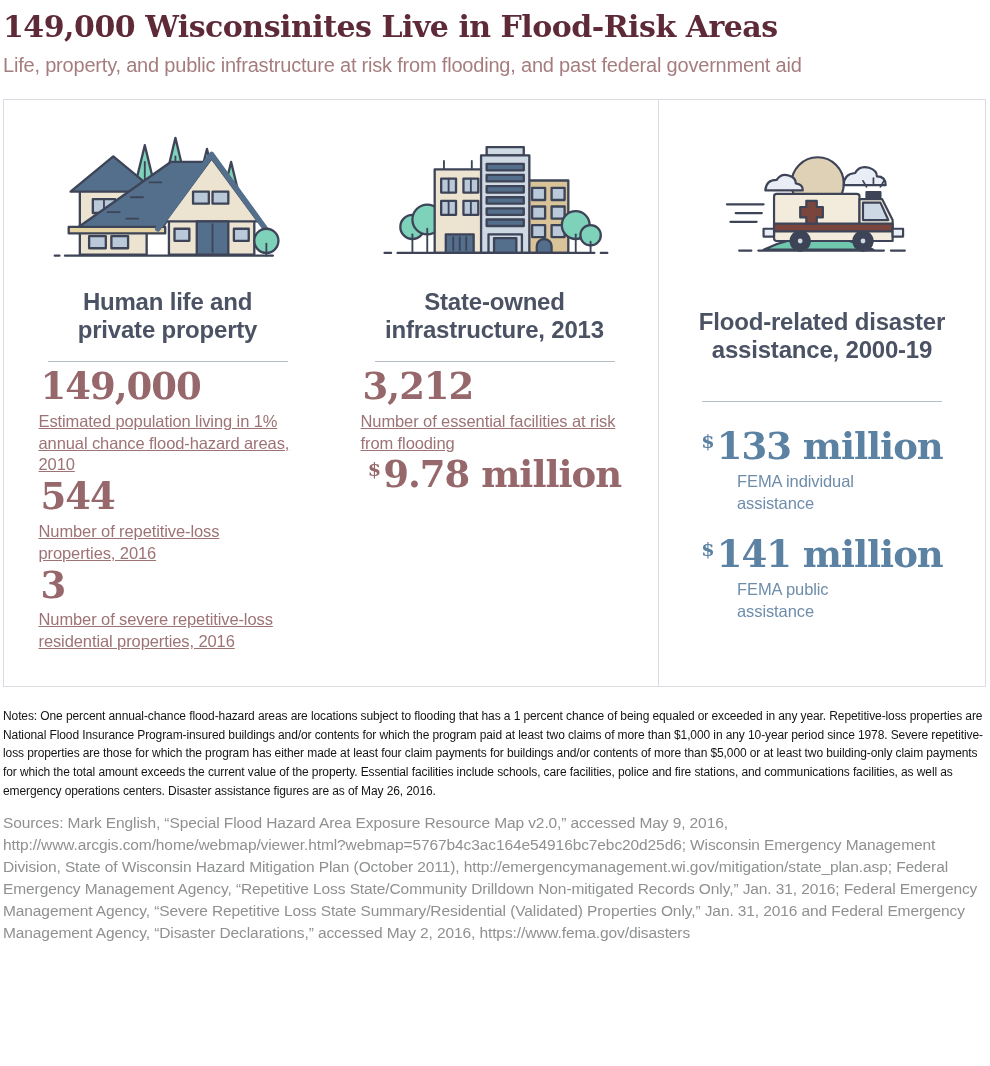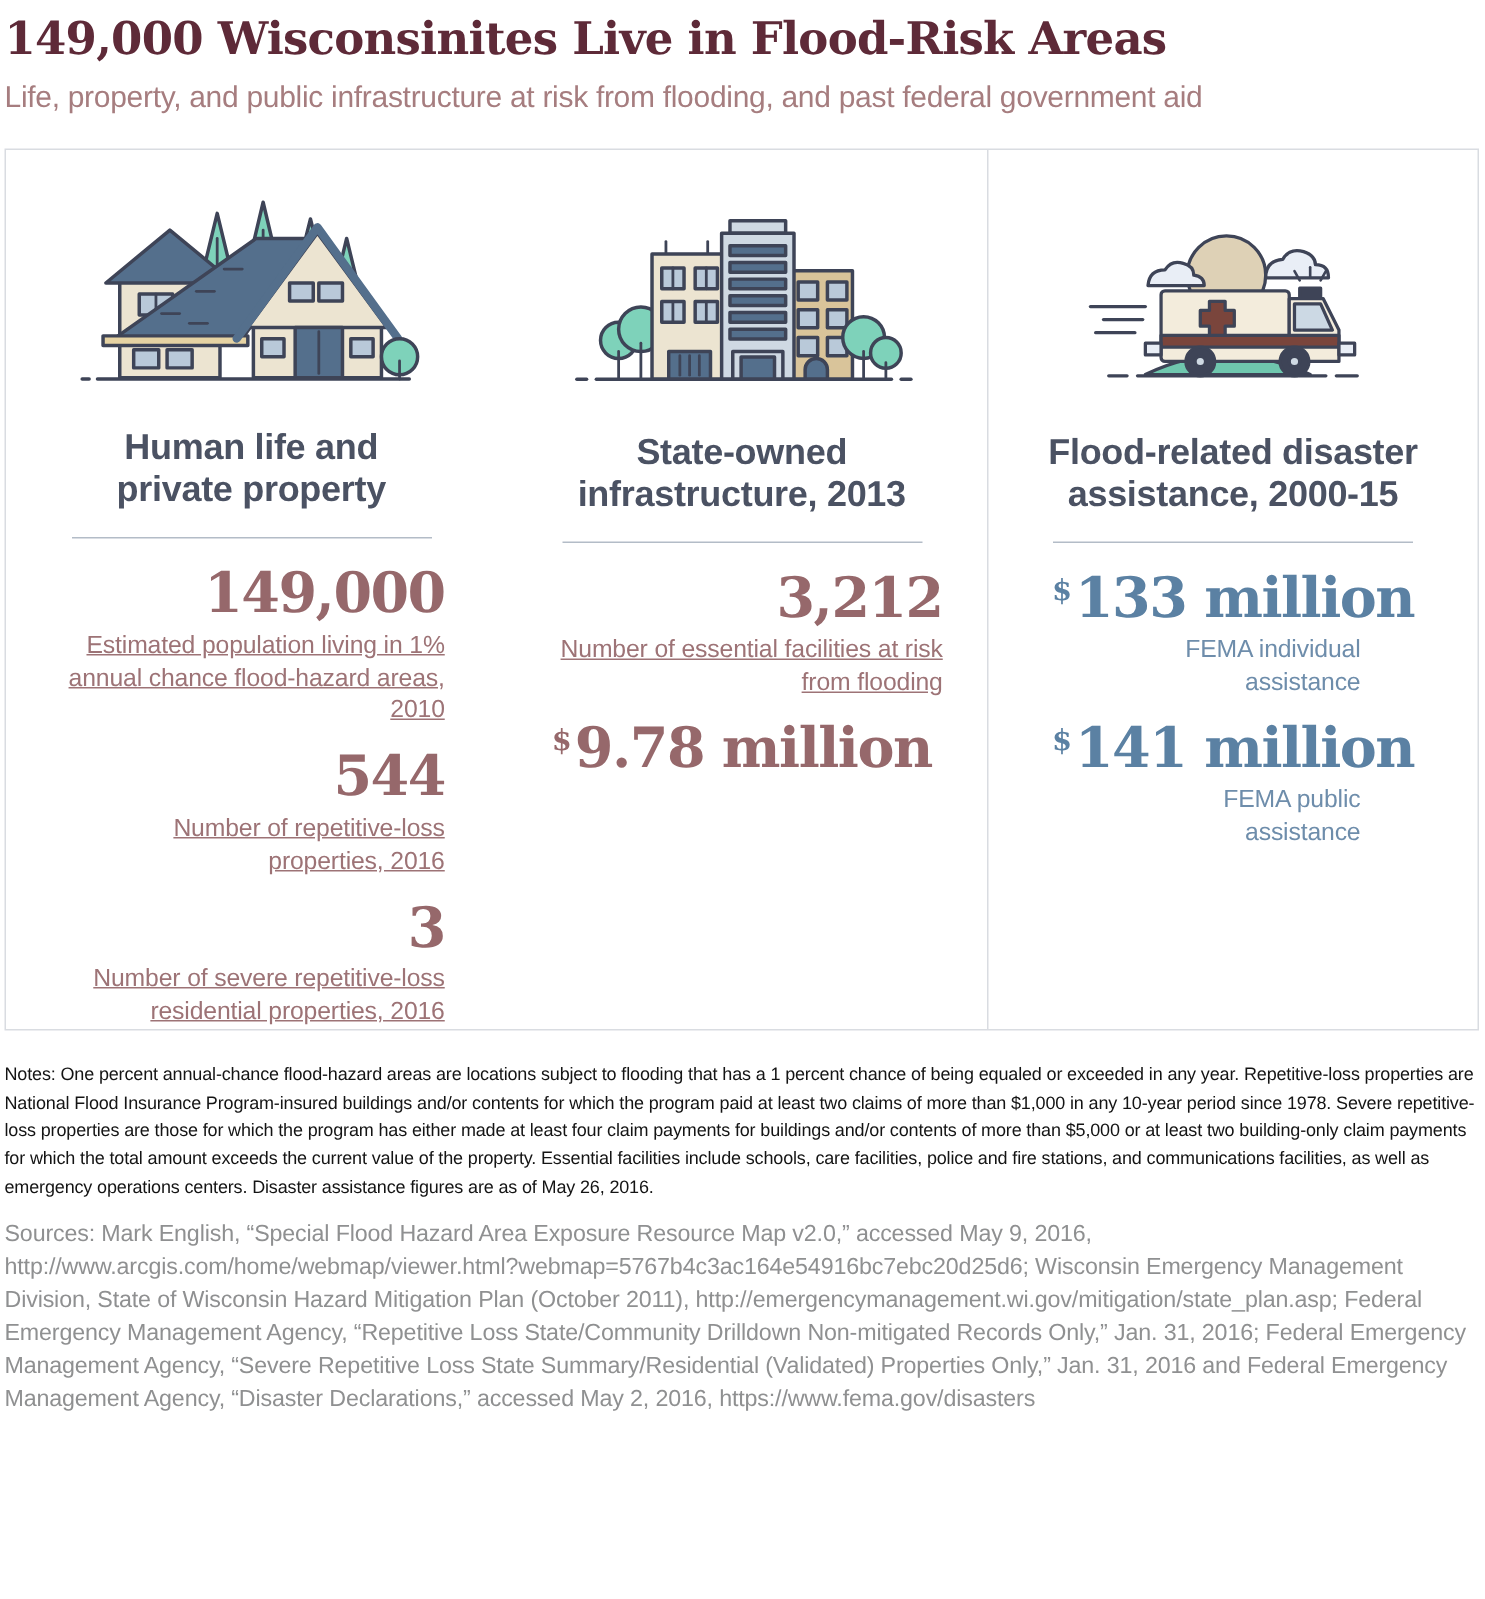--- a/index.html
+++ b/index.html
@@ -21,31 +21,31 @@
   }
 
   .card {
     margin-top:22px; border:1px solid #d9dce1; height:588px;
     display:flex; box-sizing:border-box; background:#ffffff;
   }
   .panel {
     width:33.4%; box-sizing:border-box; display:flex;
     flex-direction:column; align-items:center; padding-top:20px;
   }
-  .panel-right { border-left:1px solid #d9dce1; }
+  .panel-right { border-left:1px solid #d9dce1;gap:20px; }
 
   .illo { height:150px; display:flex; align-items:flex-end; justify-content:center; }
 
   .heading {
     font-size:24px; font-weight:700; color:#4b5263; text-align:center;
     line-height:1.17; margin:18px 0 0 0; letter-spacing:-0.2px;
   }
   .rule { width:240px; height:1px; background:#b3bcc7; margin:17px auto 4px auto; }
 
-  .stat { margin-top:13px; text-align:right; }
+  .stat { margin-top:1px; text-align:left; }
   .stat-value {
     font-family:"DejaVu Serif", serif; font-weight:700;
     font-size:37px; line-height:1.05; letter-spacing:-1px;
   }
   .stat-prefix { font-size:0.52em; position:relative; top:-0.6em; padding-right:2px; letter-spacing:0; }
   .stat-caption { font-size:16.5px; line-height:1.32; margin:5px auto 0 auto; letter-spacing:-0.1px; }
   .maroon .stat-value { color:#96686b; }
   .maroon .stat-caption { color:#9d7376;text-decoration:underline; }
   .blue .stat-value { color:#5b81a3; }
   .blue .stat-caption { color:#6e8dab; }
@@ -220,21 +220,21 @@
             <circle class="ln" cx="100" cy="122" r="11" fill="#3e4457"></circle>
             <circle class="ln" cx="100" cy="122" r="4" fill="#cfd9e3"></circle>
             <circle class="ln" cx="172" cy="122" r="11" fill="#3e4457"></circle>
             <circle class="ln" cx="172" cy="122" r="4" fill="#cfd9e3"></circle>
             <line class="ln" x1="30" y1="133" x2="44" y2="133"></line>
             <line class="ln" x1="52" y1="133" x2="196" y2="133"></line>
             <line class="ln" x1="204" y1="133" x2="220" y2="133"></line>
           </g>
         </svg>
       </div>
-      <h2 class="heading"><span>Flood-related disaster</span><br><span>assistance, 2000-15</span></h2>
+      <h2 class="heading"><span>Flood-related disaster</span><br><span>assistance, 2000-19</span></h2>
       <div class="rule"></div>
 
       <div class="stat blue">
         <div class="stat-value"><span class="stat-prefix">$</span><span>133 million</span></div>
         <div class="stat-caption cap-w3">FEMA individual assistance</div>
       </div>
       <div class="stat blue">
         <div class="stat-value"><span class="stat-prefix">$</span><span>141 million</span></div>
         <div class="stat-caption cap-w3">FEMA public assistance</div>
       </div>

